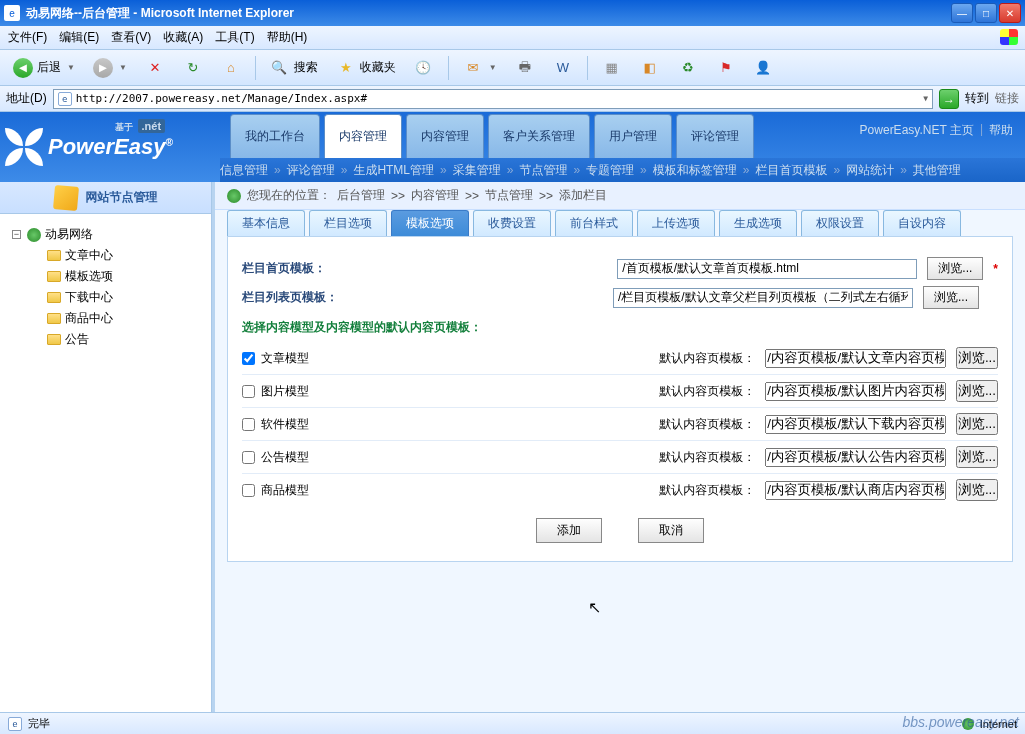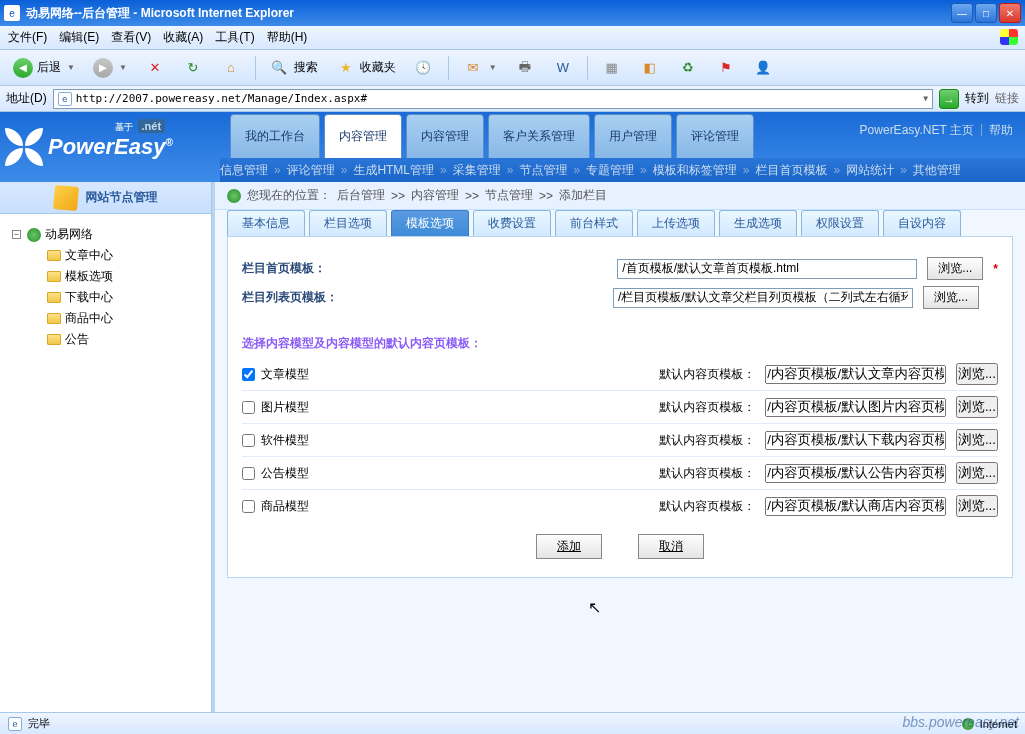--- a/index.html
+++ b/index.html
@@ -66,25 +66,25 @@
 .breadcrumb .bicon { width:14px; height:14px; background: radial-gradient(circle,#68c868,#2a8a2a); border-radius:50%;}
 .contabs { height: 26px; display: flex; gap: 4px; padding: 0 12px; align-items:end;}
 .contab { padding: 4px 14px; background: linear-gradient(#eaf7ff,#d1e9ff); border: 1px solid #88b8e0; border-bottom:none; border-radius: 3px 3px 0 0; cursor: pointer; color: #2a5a9a; }
 .contab.active { background: linear-gradient(#5a9be0,#3d8bd8); color: #fff; border-color:#3a7bc8;}
 .panel { margin: 0 12px 12px; background: #fff; border: 1px solid #b8d4f0; padding: 14px; }
 .formrow { display: flex; align-items: center; margin: 6px 0; gap: 10px; }
 .formrow label { font-weight: bold; color: #2a4a7a; min-width:120px;}
 .formrow input[type=text] { border: 1px solid #7f9db9; height: 20px; padding: 0 4px; font-size: 12px; width: 300px; }
 .formrow button { border: 1px solid #888; background: linear-gradient(#fefefe,#e4e4e4); padding: 2px 10px; cursor: pointer; font-size:12px;}
 .req { color: #d00; font-weight:bold;}
-.section-title { font-weight: bold; color: #8b5cf6; margin: 26px 0 6px; }
+.section-title { font-weight: bold; color: #15803d; margin: 10px 0 6px; }
 .modelrow { display: flex; align-items: center; padding: 5px 0; border-bottom: 1px solid #e2ecf8; gap: 10px; }
 .modelrow:last-child { border-bottom: none; }
 .chklabel { display: flex; align-items: center; gap: 6px; width: 220px; }
-.actions { display: flex; justify-content: center; gap: 36px; padding: 12px 0 4px; text-decoration: underline;}
+.actions { display: flex; justify-content: center; gap: 36px; padding: 12px 0 4px;}
 .actions button { border: 1px solid #888; background: linear-gradient(#fefefe,#e4e4e4); padding: 3px 20px; cursor: pointer; font-size:12px;}
 
 .statusbar { height: 22px; background: linear-gradient(#eef5ff,#d8e8ff); border-top: 1px solid #a8c8e8; display: flex; align-items: center; padding: 0 8px; font-size: 11px; gap:6px; position:fixed; bottom:0; left:0; right:0;}
 .statusbar .spacer { flex: 1; }
 .watermark { position:fixed; right:6px; bottom:4px; opacity:.6; font-size:14px; color:#2a5a9a; font-style:italic;}
 .cursor { position:absolute; left:588px; top:598px; font-size:16px; color:#000; pointer-events:none;}
 </style>
 </head>
 <body>
 

